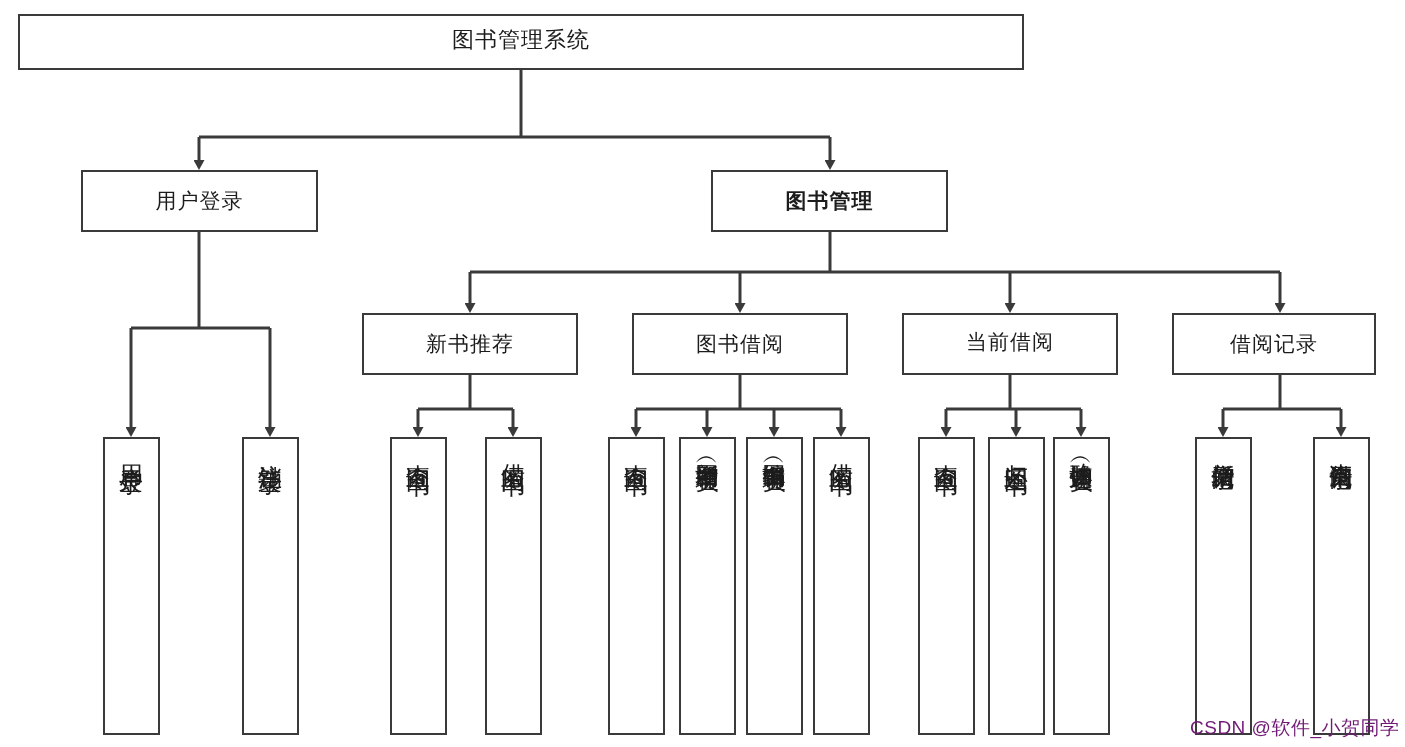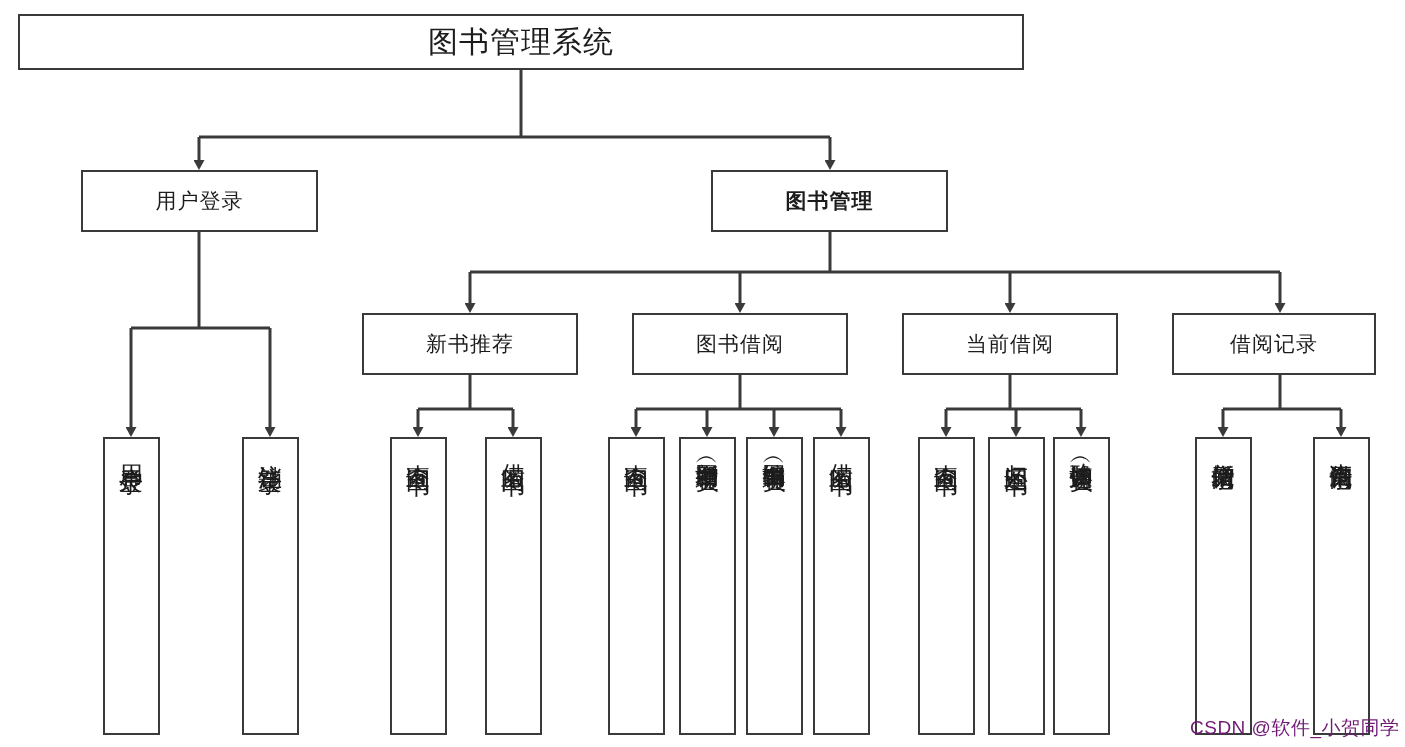--- a/index.html
+++ b/index.html
@@ -43,21 +43,22 @@
     line-height: 1.18;
     color: #1c1c1c;
   }
   
   .node.horiz .label {
     font-size: 21px;
     letter-spacing: 1px;
     white-space: nowrap;
   }
   .node.root .label {
-    font-size: 30px;
+    font-size: 22px;
+    font-family: Liberation Mono, monospace;
   }
   
   .node.vert {
     align-items: flex-start;
     justify-content: center;
     padding-top: 6px;
   }
   .node.vert .label {
     writing-mode: vertical-rl;
     text-orientation: upright;
@@ -145,21 +146,21 @@
   <div class="node horiz" style="left:711px; top:170px; width:237px; height:62px;font-weight:bold;">
     <span class="label">图书管理</span>
   </div>
 
   <div class="node horiz" style="left:632px; top:313px; width:216px; height:62px;">
     <span class="label">图书借阅</span>
   </div>
   <div class="node horiz" style="left:362px; top:313px; width:216px; height:62px;">
     <span class="label">新书推荐</span>
   </div>
-  <div class="node horiz" style="left:902px; top:313px; width:216px; height:62px;">
+  <div class="node horiz" style="left:902px; top:313px; width:216px; height:62px;font-family:Liberation Mono, monospace;">
     <span class="label">当前借阅</span>
   </div>
   <div class="node horiz" style="left:1172px; top:313px; width:204px; height:62px;">
     <span class="label">借阅记录</span>
   </div>
 
   <div class="node vert" style="left:103px; top:437px; width:57px; height:298px;">
     <span class="label">用户登录</span>
   </div>
   <div class="node vert" style="left:242px; top:437px; width:57px; height:298px;">

